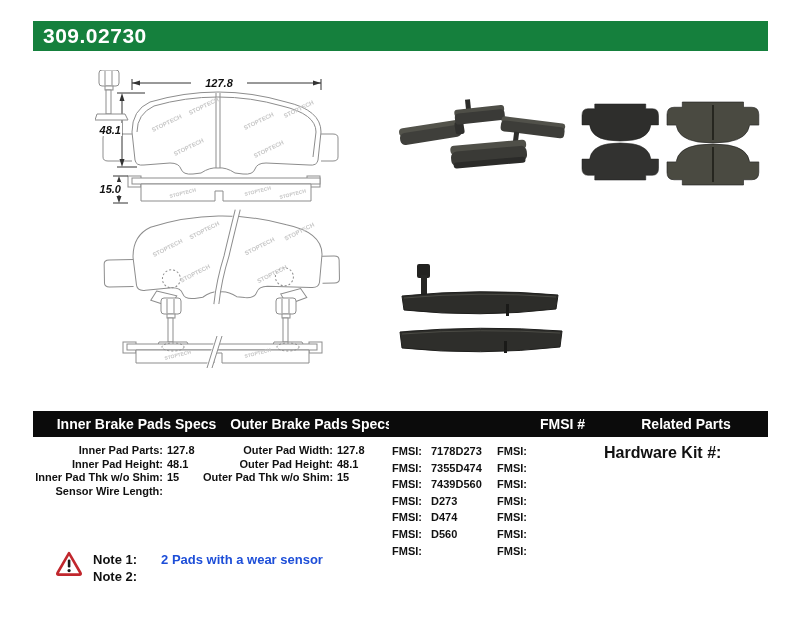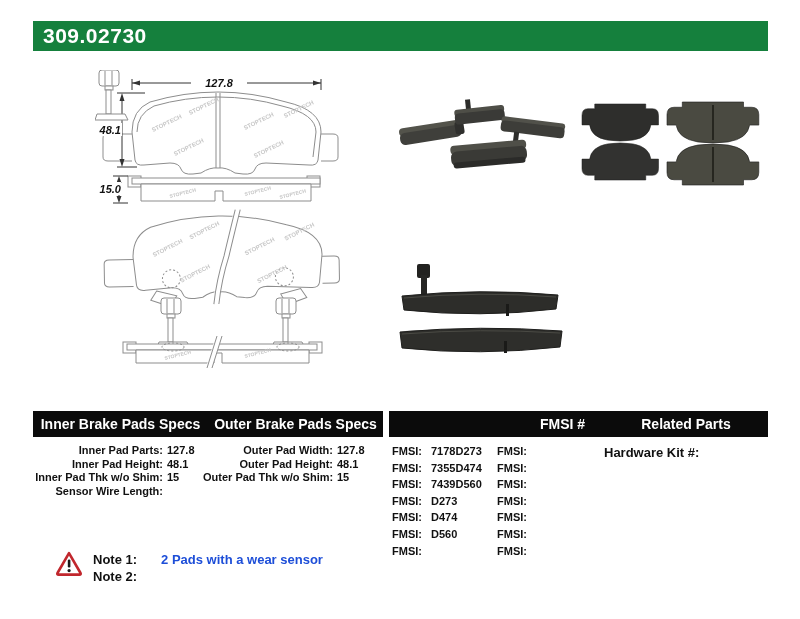--- a/index.html
+++ b/index.html
@@ -14,38 +14,38 @@
     display:flex;align-items:center;justify-content:space-between;
     font-weight:bold;font-size:21px;
   }
   .hdr-bar .pn{padding-left:10px;letter-spacing:.5px;}
   .hdr-bar .pt{padding-right:10px;}
   
   .tbar{
     top:411px;height:26px;background:#0b0b0b;color:#fff;font-weight:bold;
     font-size:14px;display:flex;align-items:center;
   }
-  .tbar-specs{left:33px;width:350px;}
+  .tbar-specs{left:33px;width:350px;padding-left:16px;}
   .tbar-specs .half{flex:1;text-align:center;}
   .tbar-fmsi{left:389px;width:251px;justify-content:center;padding-left:48px;}
   .tbar-rel{left:604px;width:164px;justify-content:center;}
   
   .spec-col{font-size:11px;font-weight:bold;color:#111;}
   .spec-row{display:flex;line-height:13.5px;white-space:nowrap;}
   .spec-label{width:130px;text-align:right;}
   .spec-value{margin-left:4px;text-align:left;}
   .inner-col{left:33px;top:444px;width:180px;}
   .outer-col{left:203px;top:444px;width:180px;}
   .fmsi-col{font-size:11px;font-weight:bold;color:#111;}
   .fmsi-row{display:flex;line-height:16.6px;white-space:nowrap;}
   .fmsi-label{width:32px;}
   .fmsi-value{margin-left:7px;}
   .fmsi-left{left:392px;top:443px;}
   .fmsi-right{left:497px;top:443px;}
-  .rel-col{left:604px;top:446px;font-size:13px;font-weight:bold;color:#111;}
+  .rel-col{left:604px;top:446px;font-size:16px;font-weight:bold;color:#111;}
   .rel-row{display:flex;line-height:14px;white-space:nowrap;}
   .rel-value{margin-left:4px;}
   
   .notes{left:93px;top:551px;font-size:13px;font-weight:bold;color:#111;}
   .note-line{display:flex;line-height:17px;white-space:nowrap;}
   .note-text-red{color:#1d4ed8;margin-left:24px;}
   .note-text{margin-left:10px;}
   .warn{left:55px;top:550px;width:28px;height:27px;}
   svg text{font-family:"Liberation Sans",sans-serif;}
   .dim-text{font-size:11px;font-weight:bold;font-style:italic;fill:#111;}

